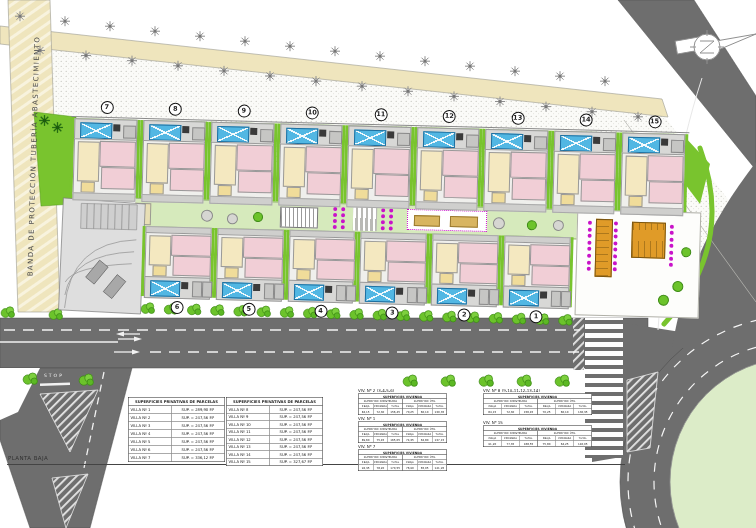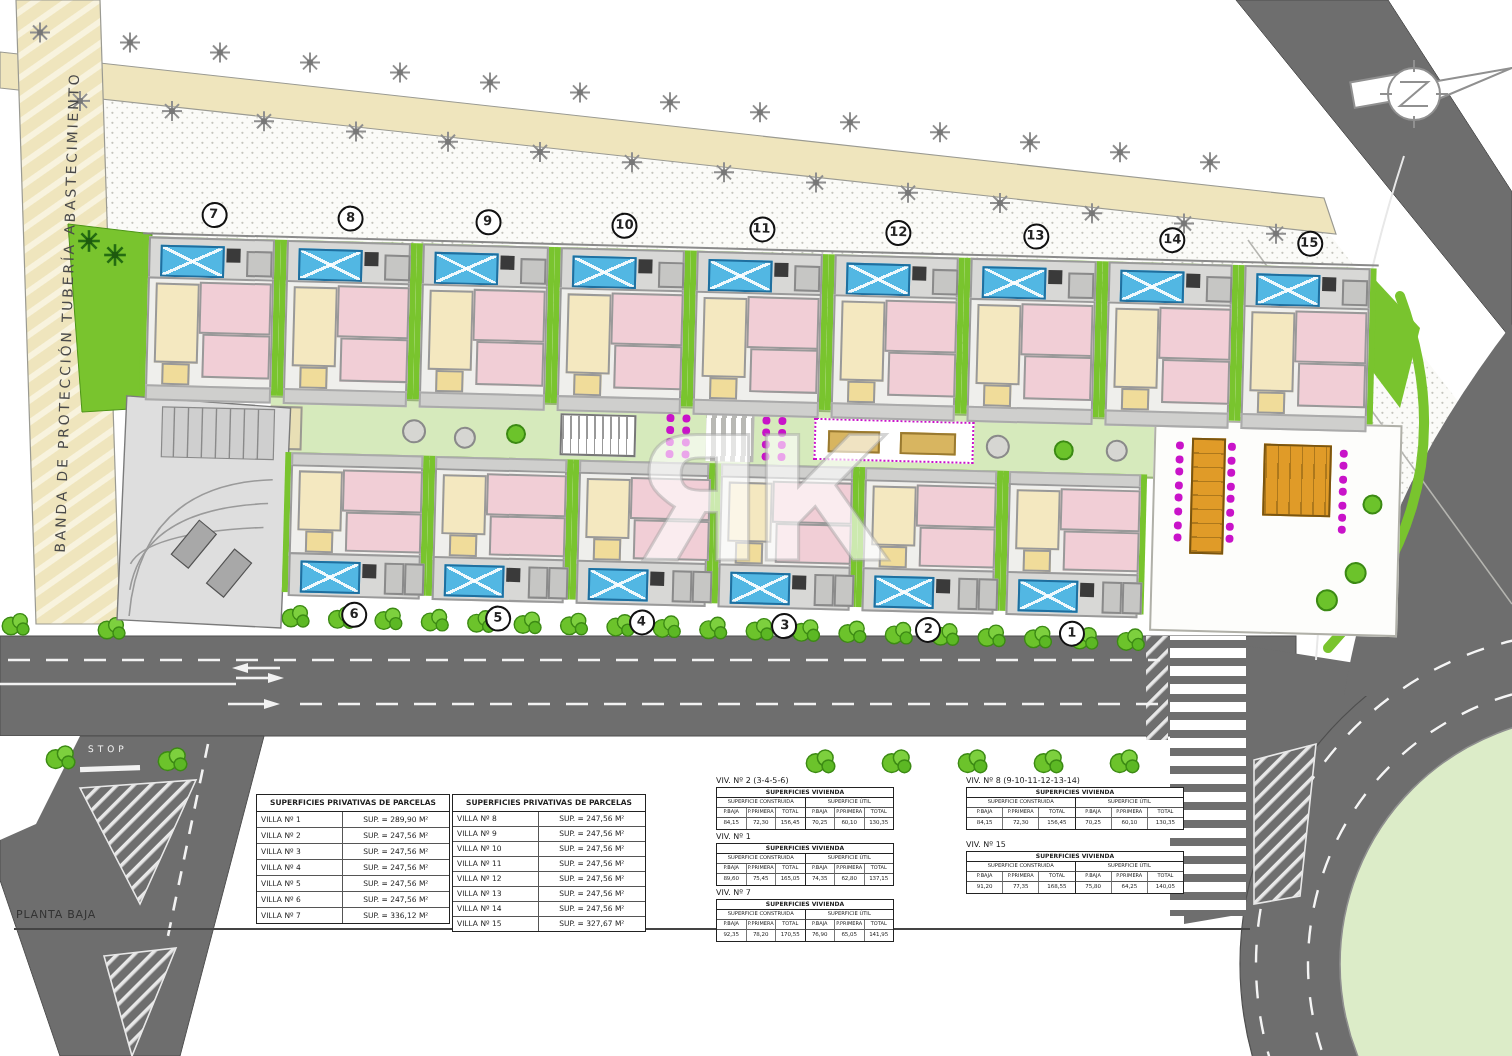--- a/index.html
+++ b/index.html
@@ -772,14 +772,13 @@
             <div>77,35</div>
             <div>168,55</div>
             <div>75,80</div>
             <div>64,25</div>
             <div>140,05</div>
           </div>
         </div>
       </div>
     </div>
 
-  <div id="watermark">ЯК</div>
 </div>
 
 </body></html>

